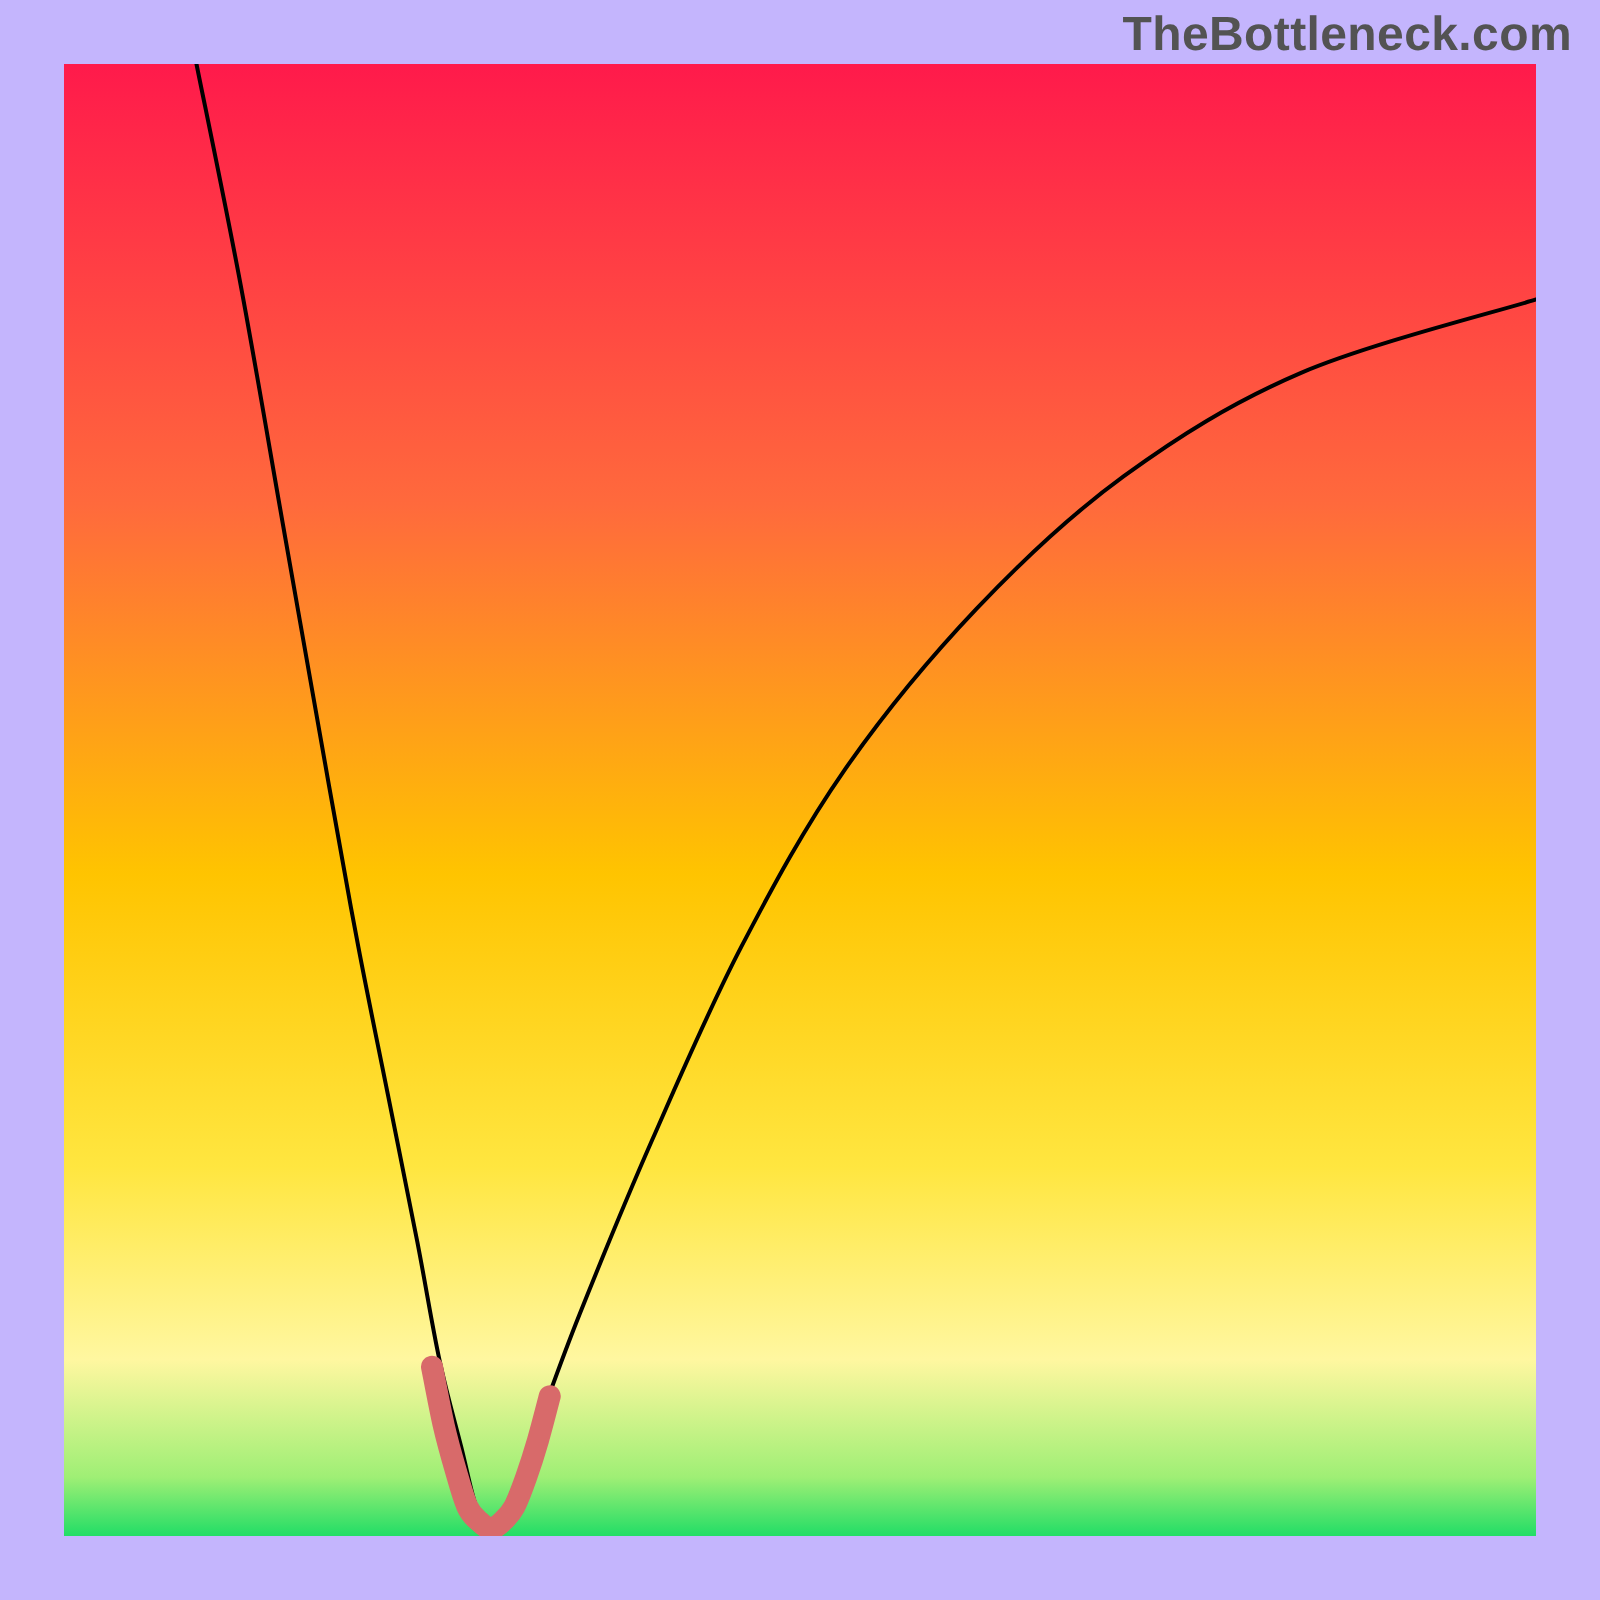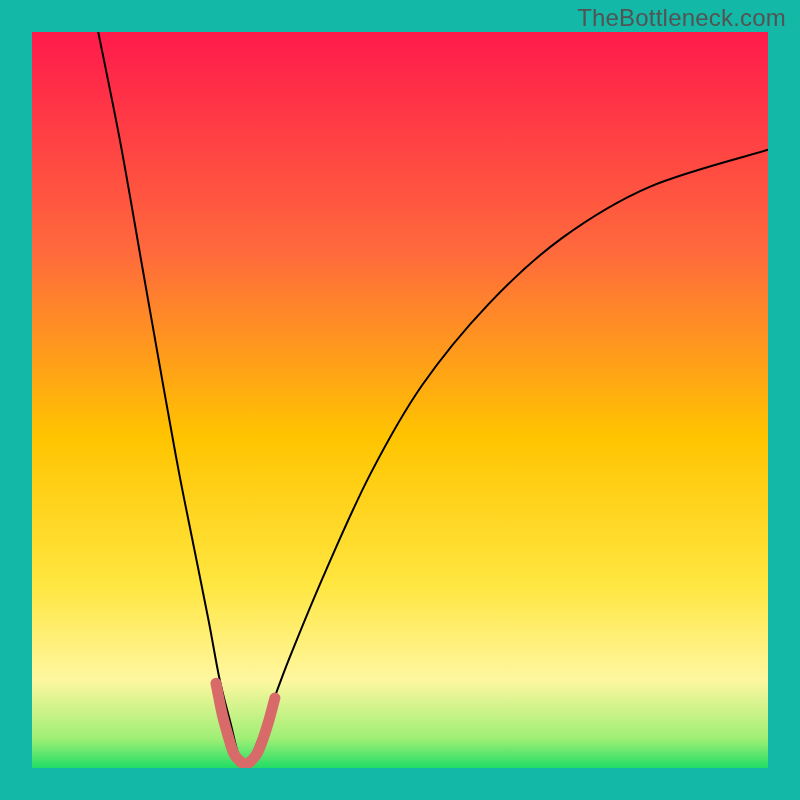--- a/index.html
+++ b/index.html
@@ -9,21 +9,22 @@
     height: 800px;
     background: #000;
     overflow: hidden;
   }
   .frame {
     position: absolute;
     left: 0;
     top: 0;
     width: 800px;
     height: 800px;
-    background: #14b8a6;
+    background: #c4b5fd;
+    font-weight: bold;
   }
   .watermark {
     position: absolute;
     top: 4px;
     right: 14px;
     font-family: Arial, Helvetica, sans-serif;
     font-size: 24px;
     color: #535353;
     letter-spacing: 0.2px;
   }

